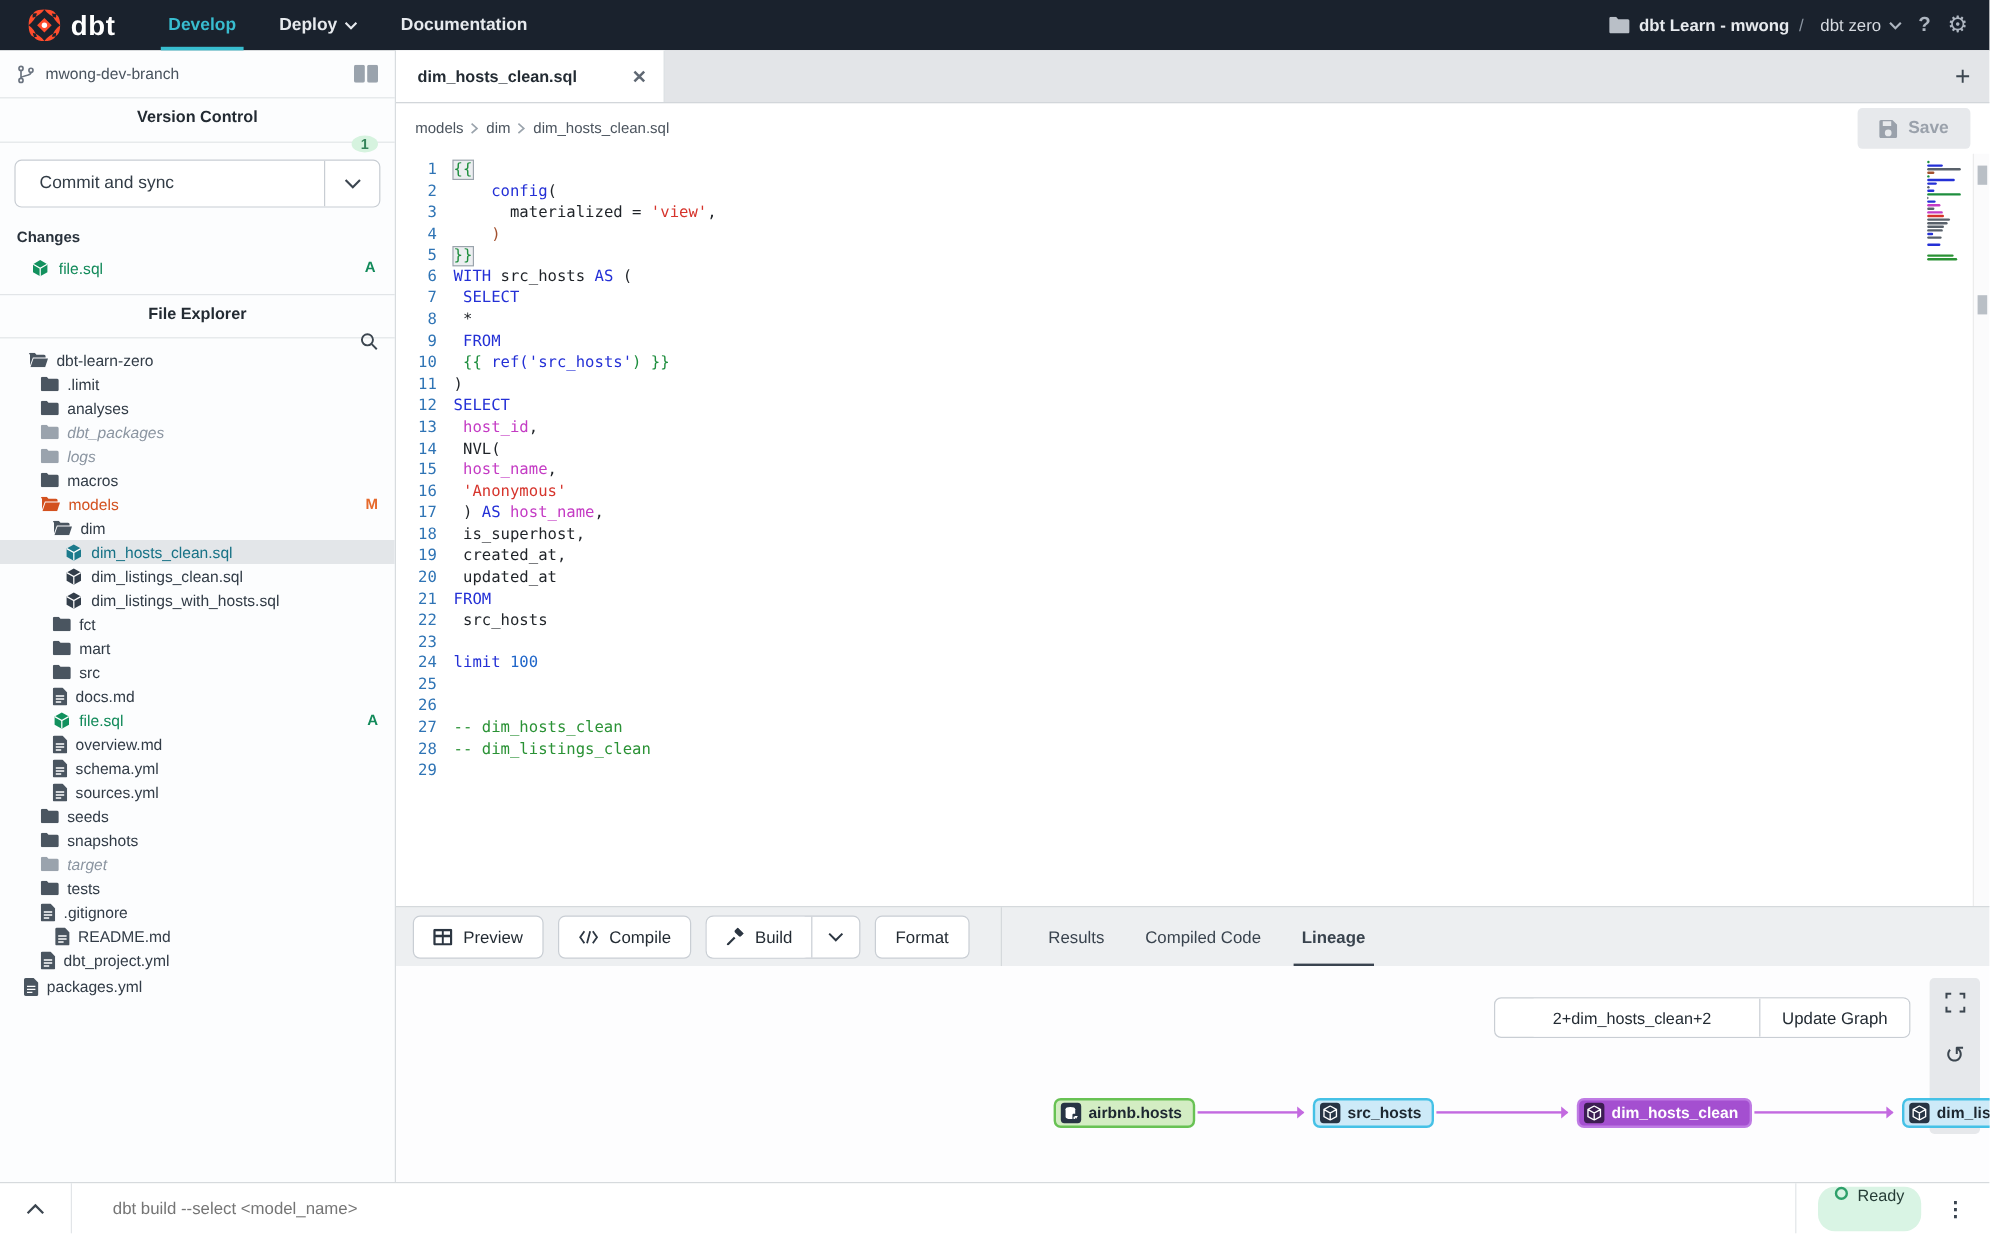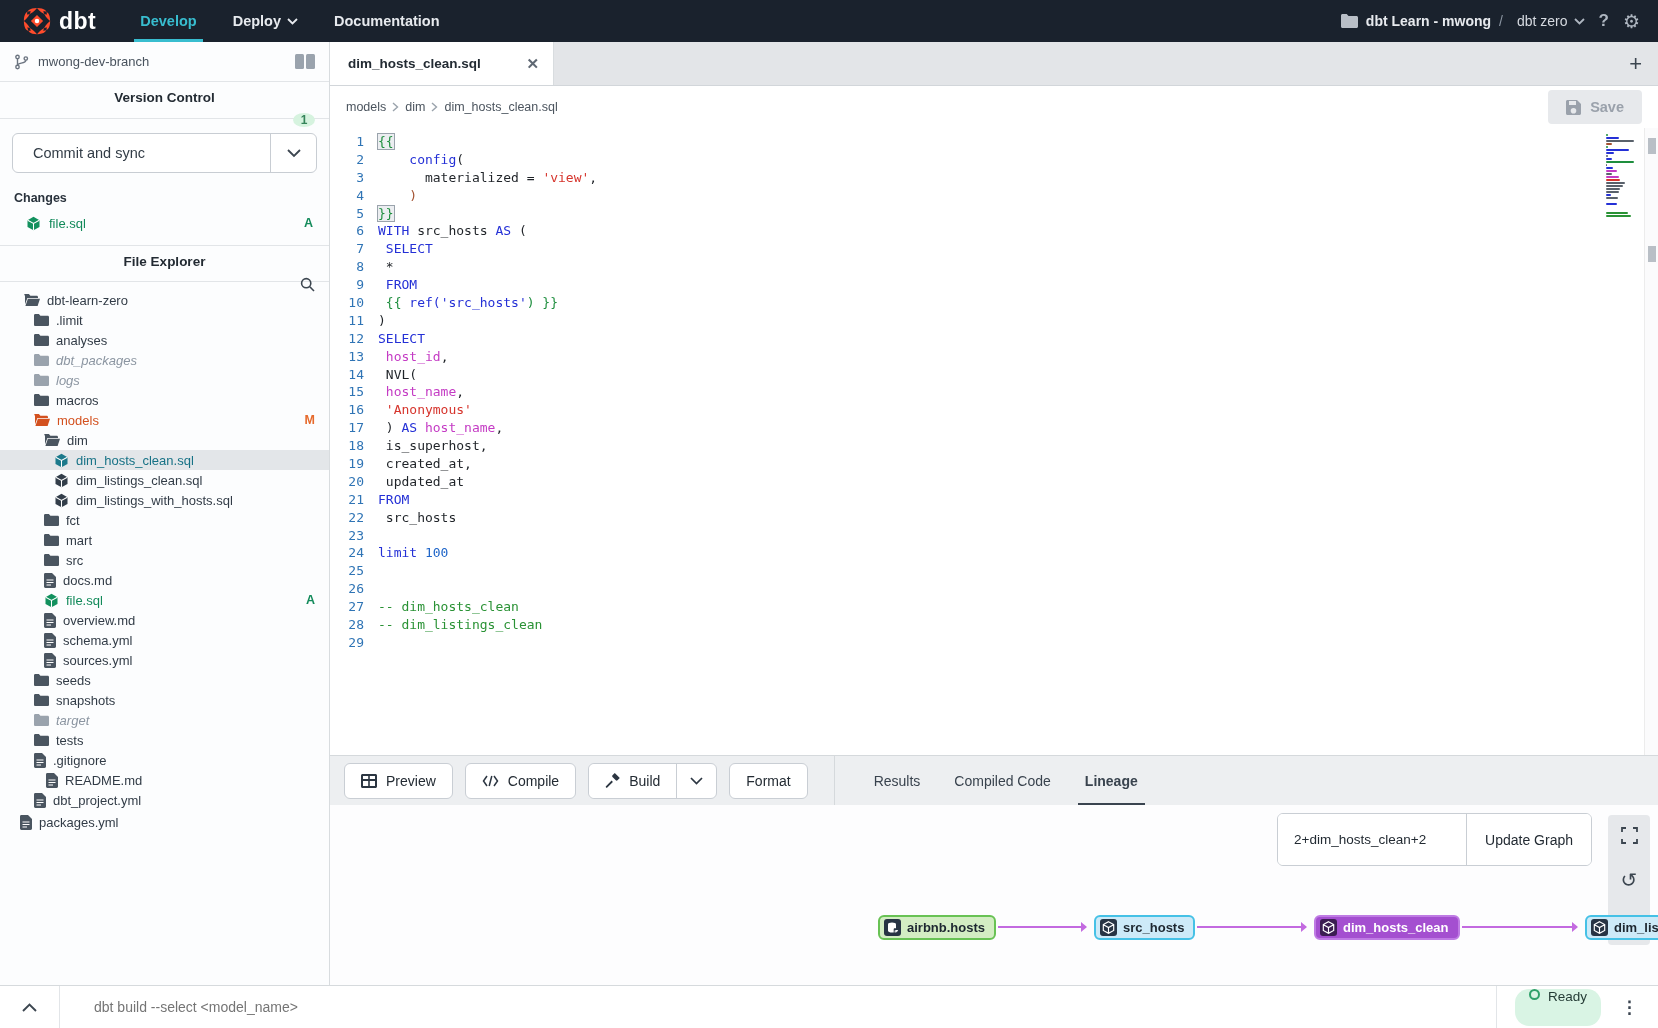--- a/index.html
+++ b/index.html
@@ -86,21 +86,21 @@
   .split { display:flex; margin-right:12px; border:1px solid #c9ced4; border-radius:6px; background:#fff; height:36px; }
   .split .tbtn { border:none; margin:0; height:34px; }
   .split .caret { width:40px; border-left:1px solid #c9ced4; display:flex; align-items:center; justify-content:center; cursor:pointer; color:#2c3642; }
   .tb-divider { width:1px; align-self:stretch; background:#d5d9dc; margin:0 22px 0 14px; }
   .btabs { display:flex; align-items:stretch; height:50px; }
   .btab { display:flex; align-items:center; padding:0 17px; font-size:14px; color:#39434e; position:relative; cursor:pointer; }
   .btab.active { font-weight:bold; }
   .btab.active::after { content:""; position:absolute; left:10px; right:10px; bottom:0; height:3px; background:#3a4450; }
 
   .lineage { height:180px; flex:none; position:relative; background:#fdfdfe; }
-  .sel-group { position:absolute; top:8px; right:66px; display:flex; height:53px; border:1px solid #c9ced4; border-radius:6px; background:#fff; overflow:hidden; }
+  .sel-group { position:absolute; top:26px; right:66px; display:flex; height:34px; border:1px solid #c9ced4; border-radius:6px; background:#fff; overflow:hidden;padding-left:32px; }
   .sel-input { width:188px; border:none; outline:none; padding:0 16px; font-size:13.5px; color:#232b33; font-family:"Liberation Sans",sans-serif; }
   .sel-btn { border-left:1px solid #c9ced4; display:flex; align-items:center; padding:0 18px; font-size:14px; color:#232b33; background:#fff; cursor:pointer; }
   .side-tools { position:absolute; top:10px; right:8px; width:42px; height:130px; background:#e6e8eb; border-radius:4px; display:flex; flex-direction:column; align-items:center; padding-top:12px; gap:26px; color:#3c4650; }
   .graph { position:absolute; inset:0; }
   .lnode { position:absolute; top:110px; height:25px; display:flex; align-items:center; gap:6px; padding:0 9px 0 4px; border-radius:6px; border:2px solid; font-size:13px; font-weight:bold; white-space:nowrap; cursor:pointer; }
   .lnode .chip { width:17px; height:17px; border-radius:3px; background:#273444; display:flex; align-items:center; justify-content:center; color:#fff; }
   .lnode.source { background:var(--node_source_bg,#d3edc3); border-color:var(--node_source_border,#68c254); color:#1d2730; }
   .lnode.model { background:var(--node_model_bg,#cdeaf8); border-color:var(--node_model_border,#45c1e6); color:#1d2730; }
   .lnode.activeNode { background:var(--node_active_bg,#a44fd0); border-color:var(--node_active_border,#bf7be4); color:#fff; }
   .lnode.activeNode .chip { background:#3c1d52; }

